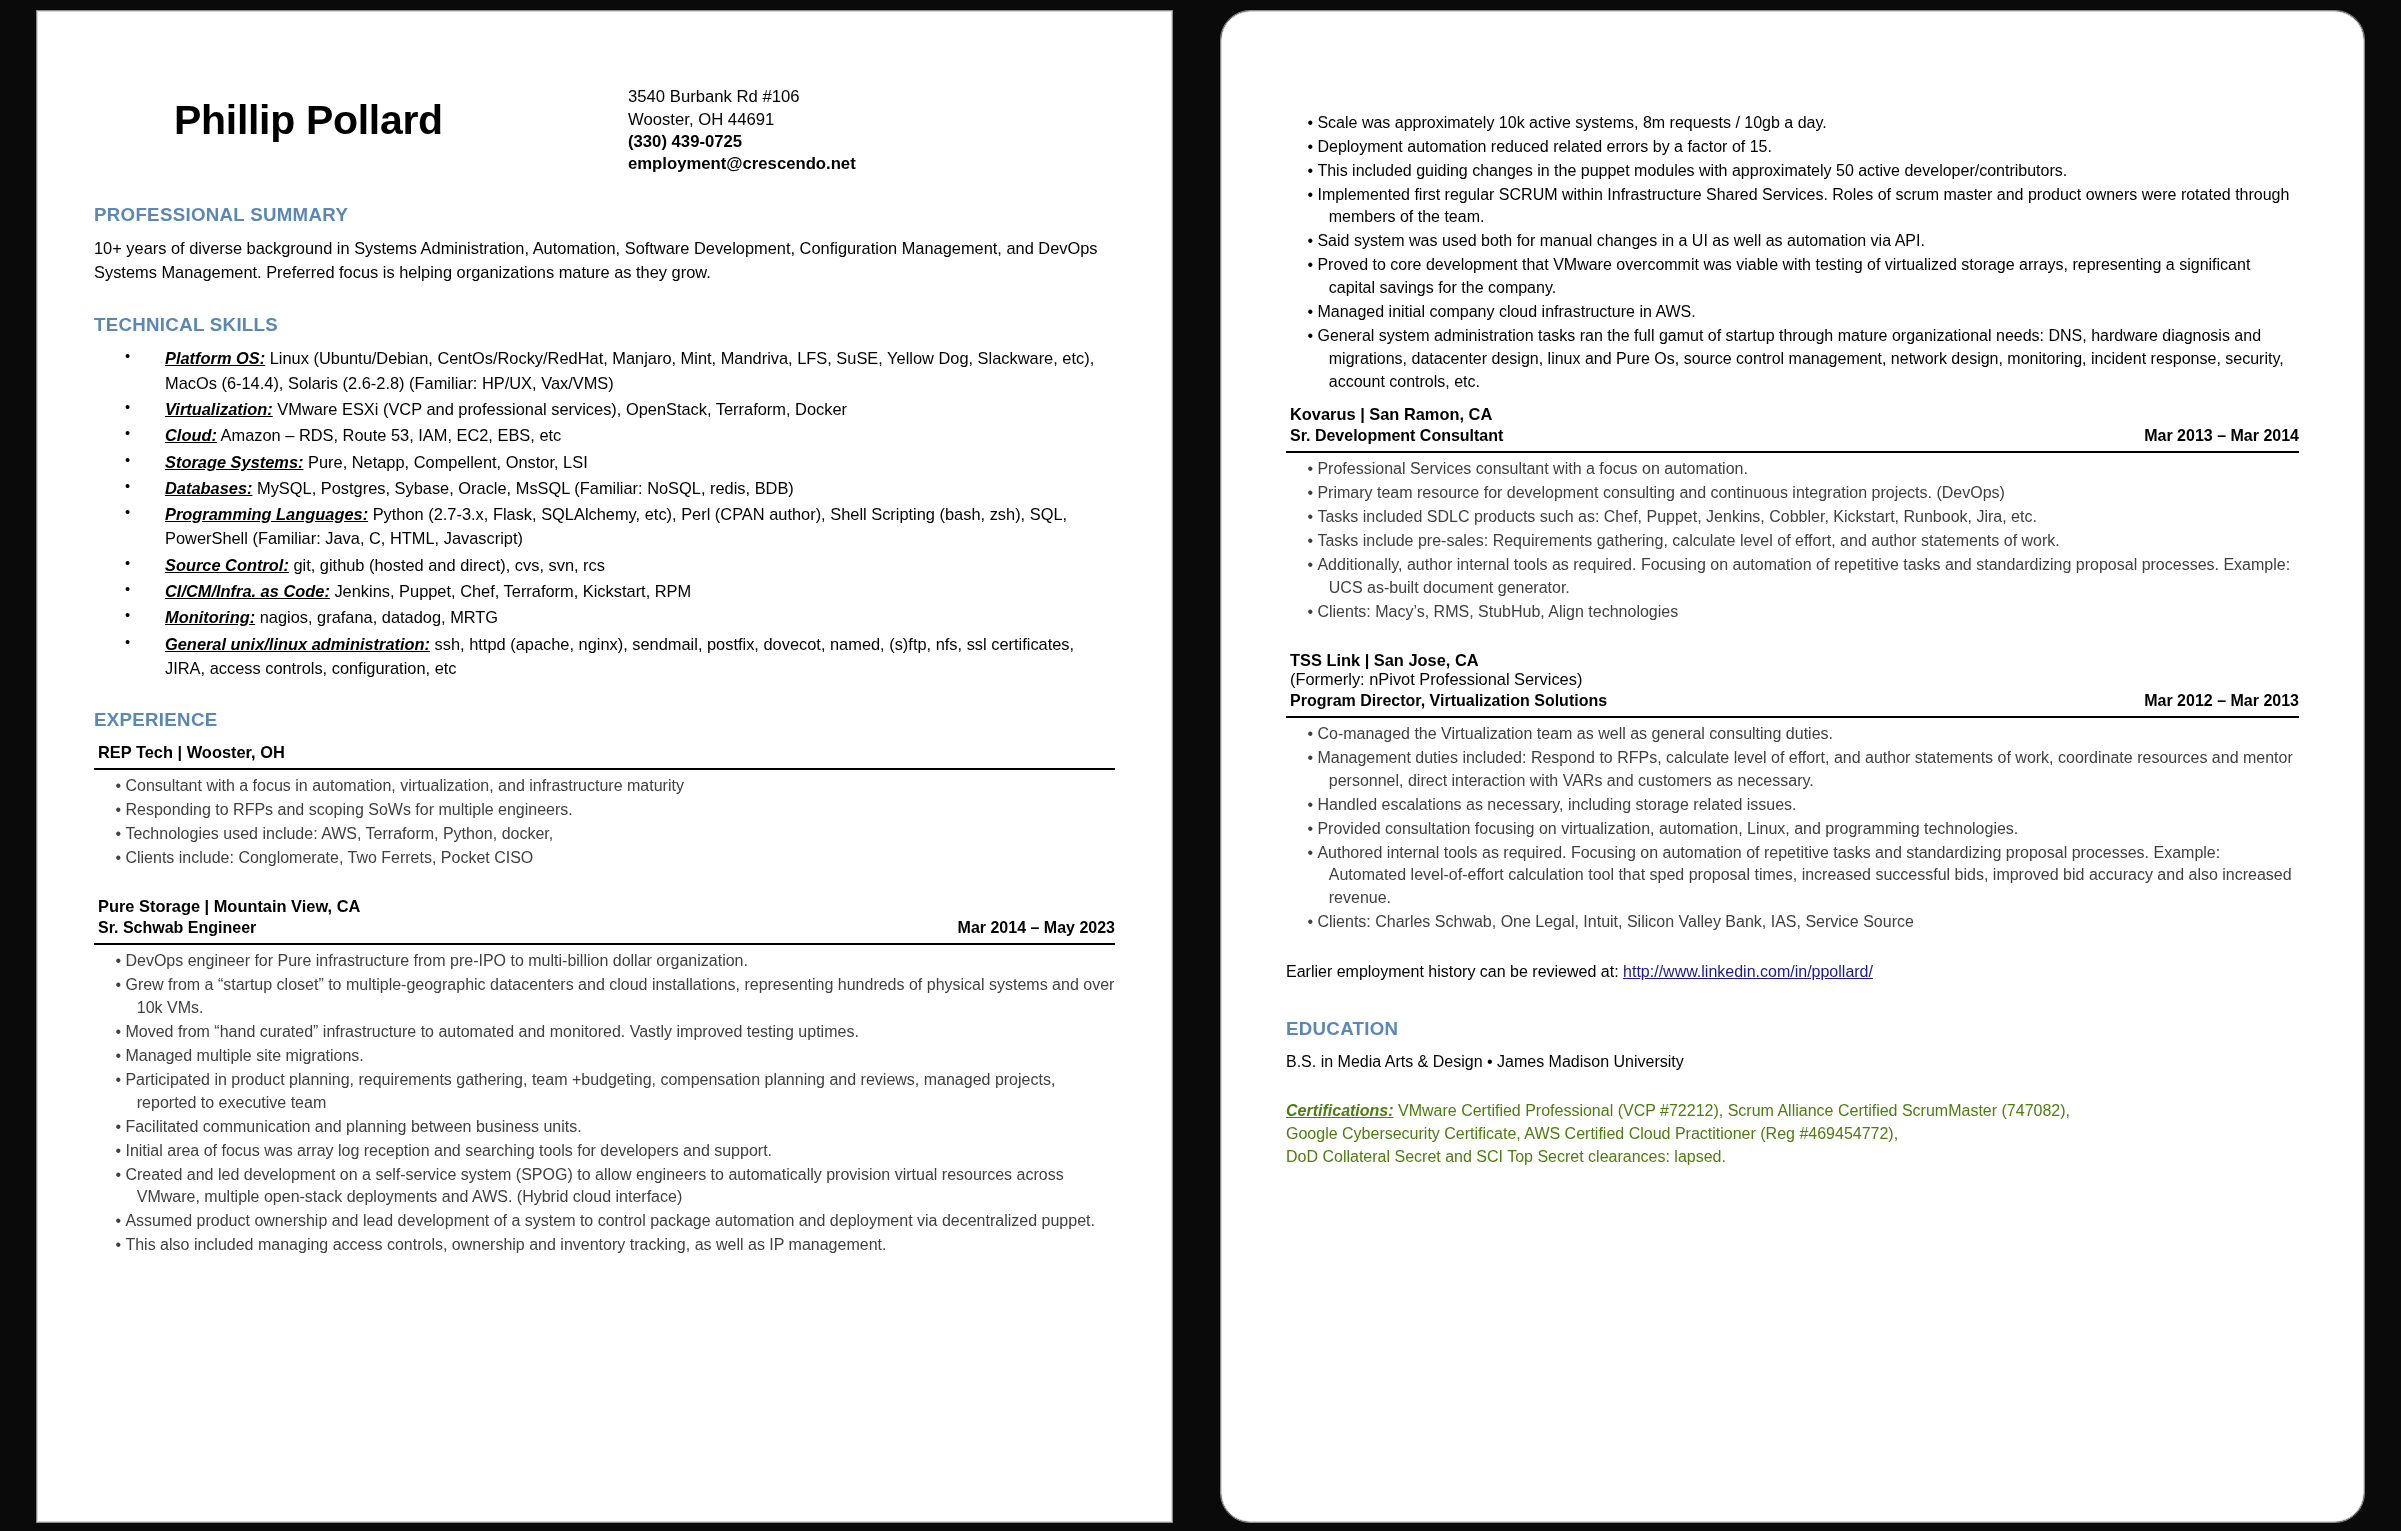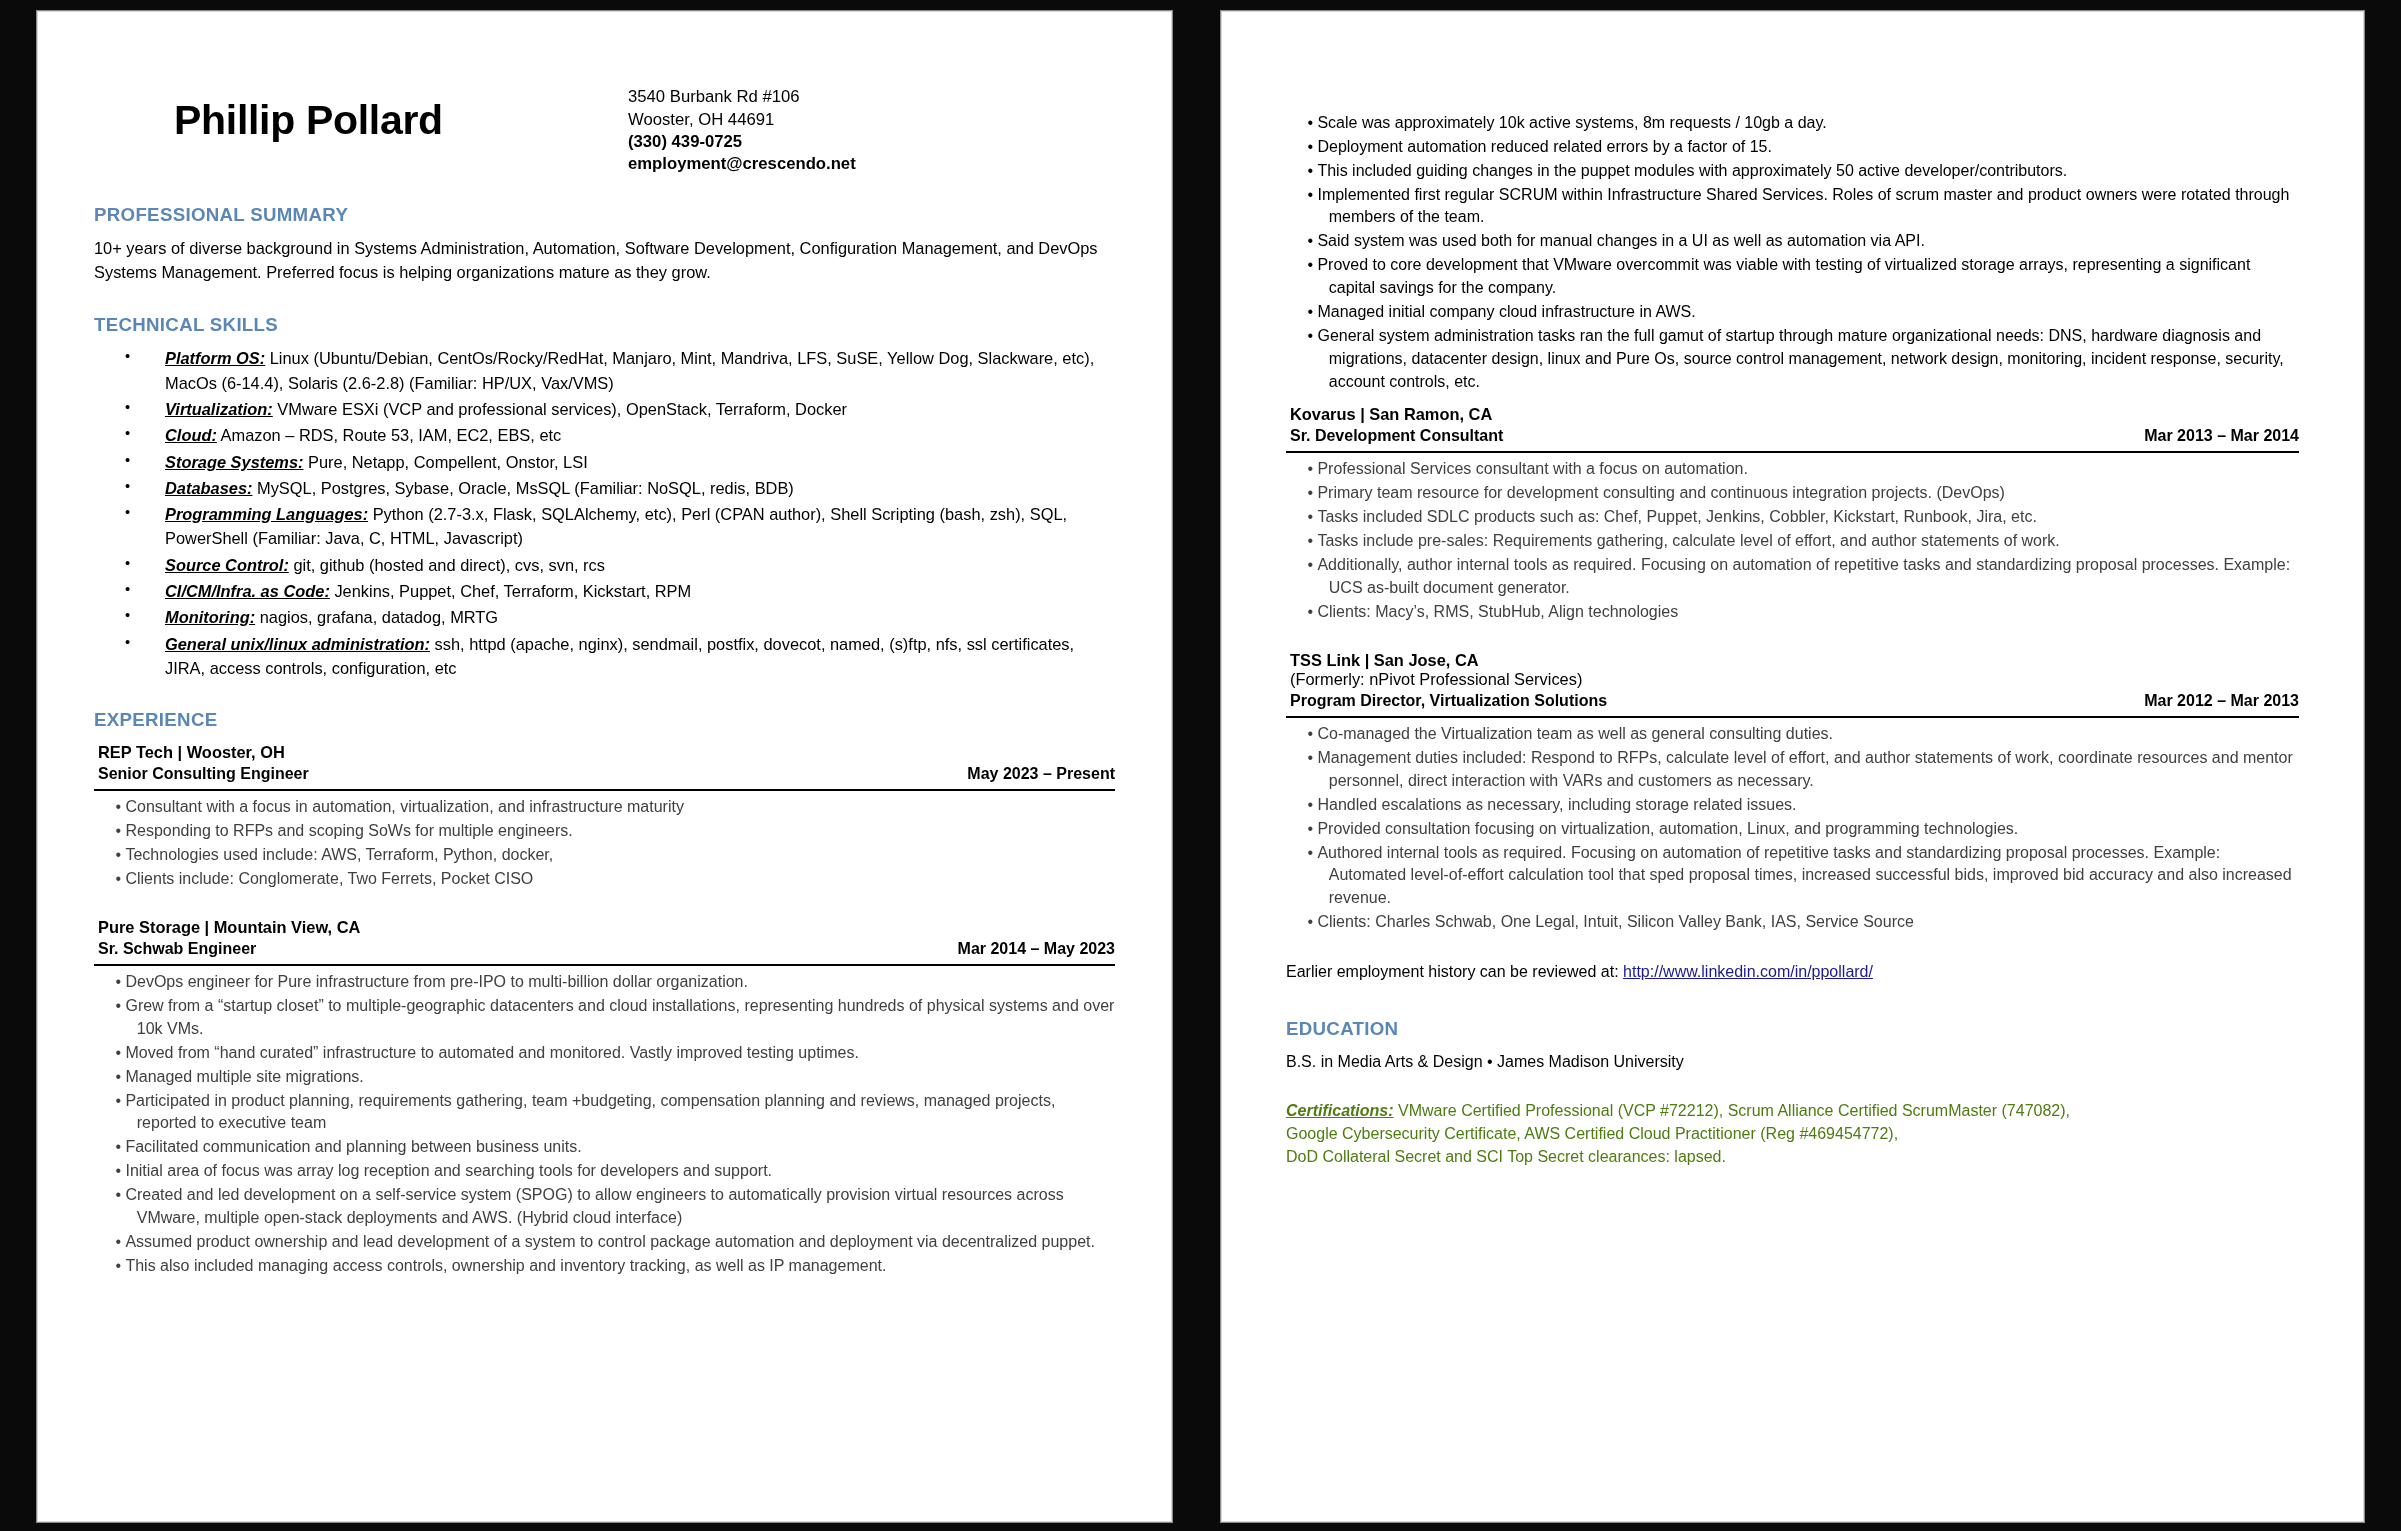--- a/index.html
+++ b/index.html
@@ -19,21 +19,21 @@
 
   
   .page {
     position:absolute;
     background:#ffffff;
     border:1.3px solid #d8d8d8;
     outline:0.7px solid #8a8a8a;
     overflow:hidden;
   }
   .page--one { left:37px; top:10.7px; width:1135px; height:1511px; }
-  .page--two { left:1221px; top:10.7px; width:1143px; height:1511px; }
+  .page--two { left:1221px; top:10.7px; width:1143px; height:1511px;border-radius:29px; }
 
   .page-inner { padding:40px 56px 0 56px; }
   .page--two .page-inner { padding:100px 64px 0 64px; }
 
   
   .resume-header {
     display:flex;
     align-items:flex-start;
     margin-top:28px;
   }
@@ -216,24 +216,20 @@
           <li class="skill-item"><span class="skill-label">Source Control:</span><span> git, github (hosted and direct), cvs, svn, rcs</span></li>
           <li class="skill-item"><span class="skill-label">CI/CM/Infra. as Code:</span><span> Jenkins, Puppet, Chef, Terraform, Kickstart, RPM</span></li>
           <li class="skill-item"><span class="skill-label">Monitoring:</span><span> nagios, grafana, datadog, MRTG</span></li>
           <li class="skill-item"><span class="skill-label">General unix/linux administration:</span><span> ssh, httpd (apache, nginx), sendmail, postfix, dovecot, named, (s)ftp, nfs, ssl certificates, JIRA, access controls, configuration, etc</span></li>
         </ul>
 
       <div class="section-heading">EXPERIENCE</div>
       <div id="jobs-page1">
           <div class="job">
             <div class="job-company">REP Tech | Wooster, OH</div>
-            <div class="job-titlerow">
-              <span>Senior Consulting Engineer</span>
-              <span>May 2023 – Present</span>
-            </div>
             <div class="job-rule"></div>
             <ul class="job-bullets">
               <li>Consultant with a focus in automation, virtualization, and infrastructure maturity</li>
               <li>Responding to RFPs and scoping SoWs for multiple engineers.</li>
               <li>Technologies used include: AWS, Terraform, Python, docker,</li>
               <li>Clients include: Conglomerate, Two Ferrets, Pocket CISO</li>
             </ul>
           </div>
           <div class="job">
             <div class="job-company">Pure Storage | Mountain View, CA</div>

